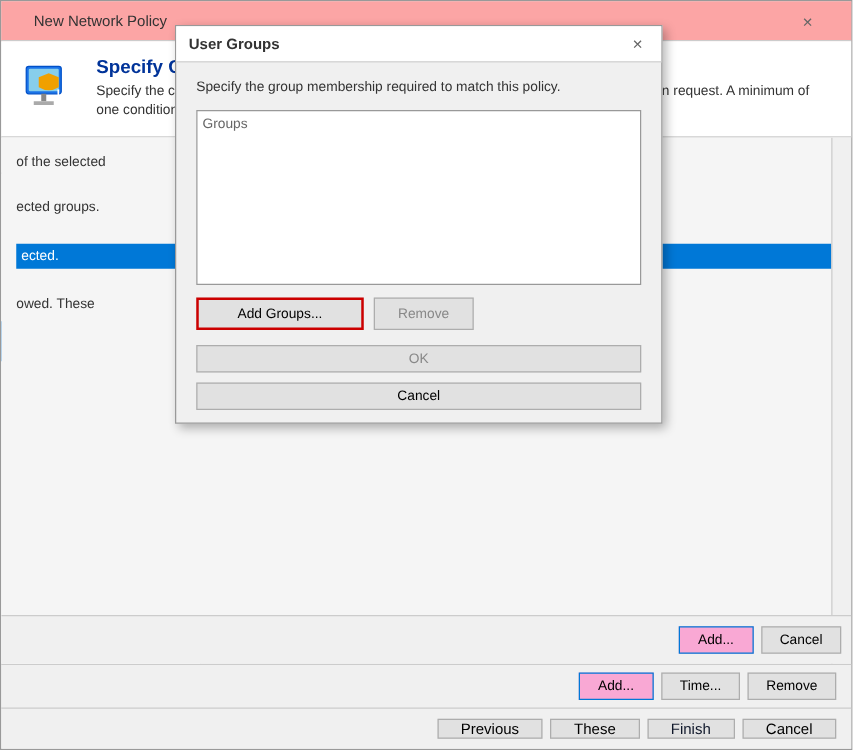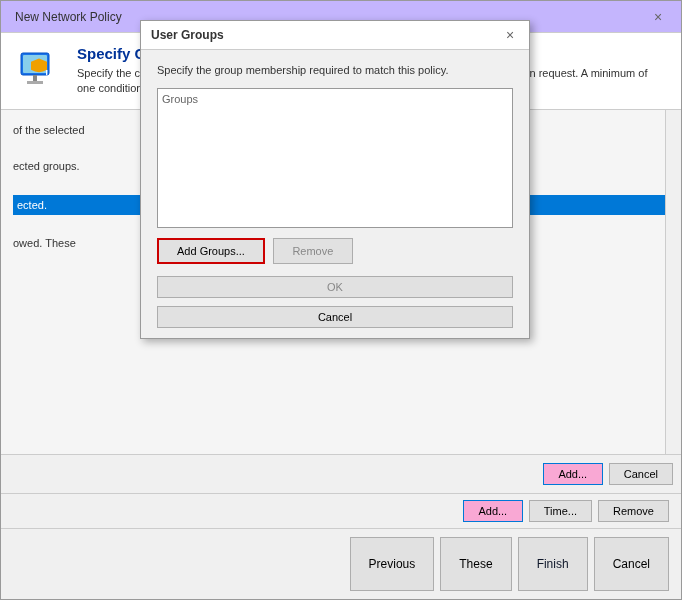--- a/index.html
+++ b/index.html
@@ -17,22 +17,22 @@
     .main-window {
       width: 682px;
       height: 600px;
       background: #f0f0f0;
       border: 1px solid #999;
       display: flex;
       flex-direction: column;
     }
 
     .title-bar {
-      background: #c4b5fd;
-      padding: 6px 14px;
+      background: #fca5a5;
+      padding: 6px 26px;
       display: flex;
       align-items: center;
       justify-content: space-between;
       border-bottom: 1px solid #ccc;
       height: 32px;
     }
     .title-bar-text {
       font-size: 12px;
       color: #333;
     }
@@ -217,21 +217,21 @@
     .main-bottom-nav {
       background: #f0f0f0;
       border-top: 1px solid #ccc;
       padding: 8px 12px;
       display: flex;
       gap: 6px;
       justify-content: flex-end;
       align-items: center;
     }
     .nav-btn {
-      padding: 19px 18px;
+      padding: 0 18px;
       font-size: 12px;
       background: #e1e1e1;
       border: 1px solid #adadad;
       cursor: pointer;
       min-width: 70px;
     }
 
     
     .modal-overlay {
       position: absolute;
@@ -292,21 +292,21 @@
       color: #666;
       font-size: 11px;
     }
     .modal-buttons-row {
       display: flex;
       gap: 8px;
       justify-content: flex-start;
       margin-bottom: 12px;
     }
     .btn-add-groups {
-      padding: 5px 18px;
+      padding: 5px 31px;
       font-size: 11px;
       background: #e1e1e1;
       border: 2px solid #cc0000;
       cursor: pointer;
       min-width: 90px;
     }
     .btn-remove {
       padding: 5px 18px;
       font-size: 11px;
       background: #e1e1e1;

